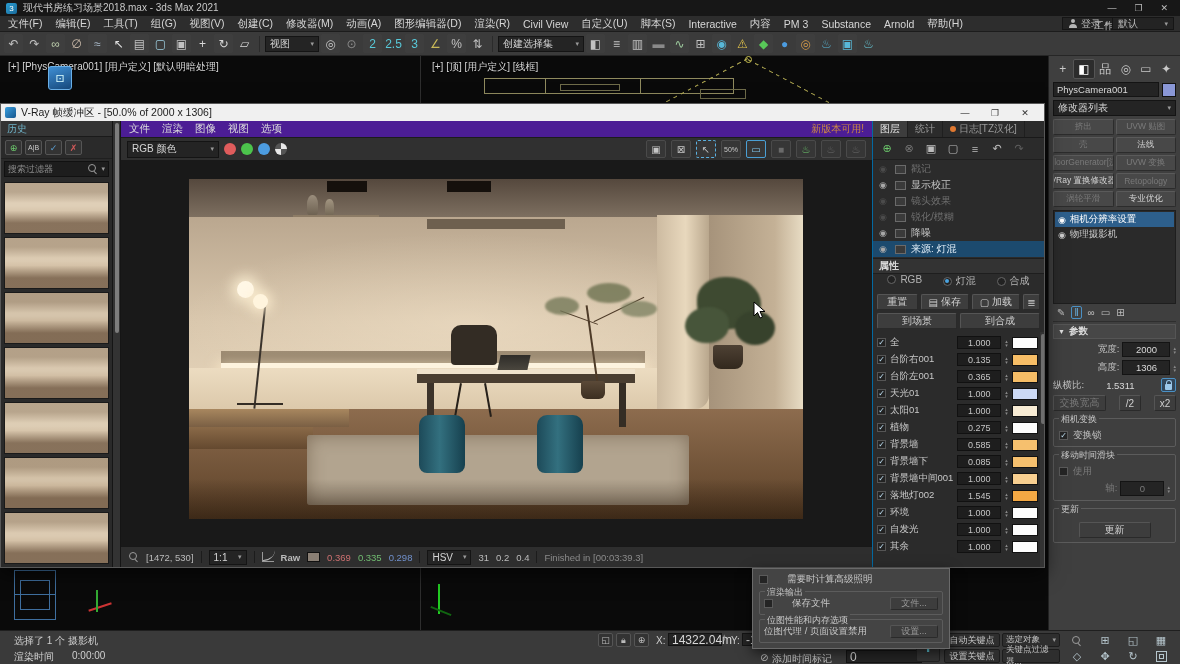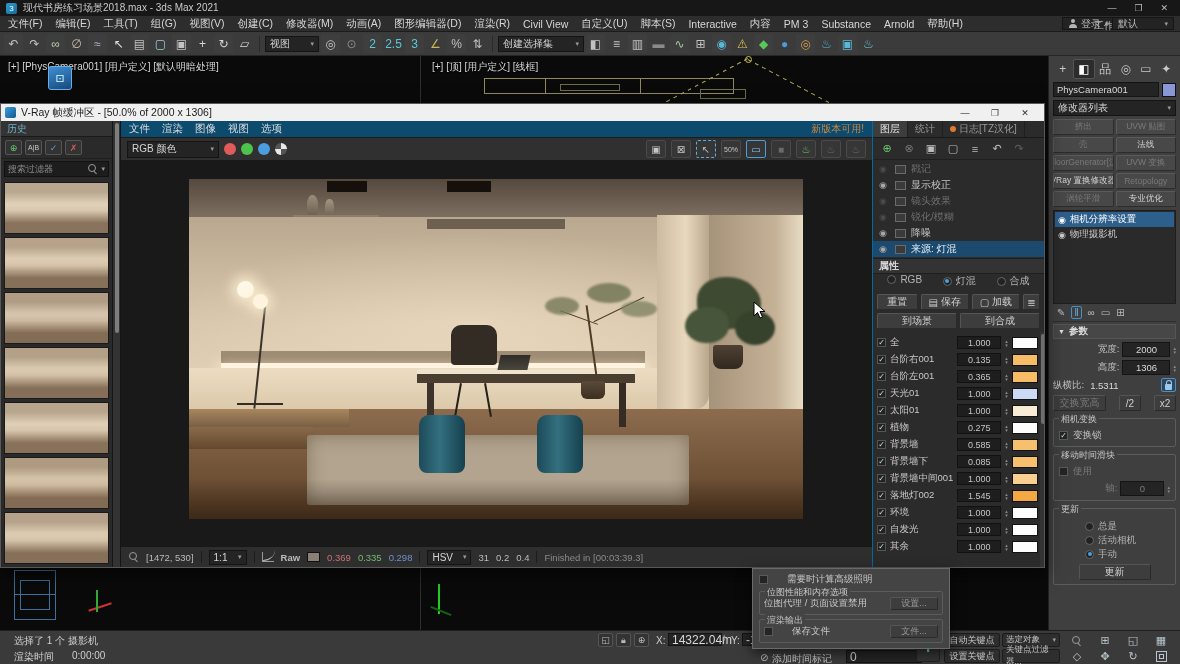--- a/index.html
+++ b/index.html
@@ -32,21 +32,21 @@
 #float-icon{position:absolute;left:48px;top:10px;width:24px;height:24px;background:linear-gradient(160deg,#3f8fd4,#17497c);border:1px solid #6ab0e8;border-radius:3px;display:flex;align-items:center;justify-content:center;color:#dff;font-size:11px}
 .wf{position:absolute;border:1px solid #8f8a5e}
 .wfl{position:absolute;background:#8f8a5e}
 .dash{position:absolute;height:1px;background:repeating-linear-gradient(90deg,#b0a850 0 4px,transparent 4px 8px);transform-origin:0 0}
 #gizmo1 .gx{position:absolute;width:24px;height:1.6px;background:#c33;transform:rotate(-18deg);left:0;top:16px}
 #gizmo1 .gy{position:absolute;width:1.6px;height:22px;background:#3a3;left:8px;top:0}
 #gizmo2 .gy{position:absolute;width:1.6px;height:30px;background:#2c2;left:10px;top:0}
 #gizmo2 .gx{position:absolute;width:22px;height:1.6px;background:#161;transform:rotate(22deg);left:2px;top:26px}
 .bluewf{position:absolute;border:1px solid #3f6f9f}
 
-#vfb{position:absolute;left:0;top:103px;width:1045px;height:465px;background:#0c4a6e;border:1px solid #585858;box-shadow:0 6px 18px rgba(0,0,0,.6);display:flex;flex-direction:column}
+#vfb{position:absolute;left:0;top:103px;width:1045px;height:465px;background:#4c1d95;border:1px solid #585858;box-shadow:0 6px 18px rgba(0,0,0,.6);display:flex;flex-direction:column}
 #vfb-title{height:17px;background:#f0f0f0;display:flex;align-items:center;gap:5px;padding:0 4px;color:#1c1c1c;font-size:10.5px;flex:0 0 auto}
 #vfb-title .vicon{width:11px;height:11px;background:linear-gradient(135deg,#3aa0e0,#16558c);border-radius:2px}
 #vfb-title .wbtns{margin-left:auto;display:flex;gap:0}
 #vfb-title .wb{width:30px;height:17px;display:inline-flex;align-items:center;justify-content:center;color:#333;font-size:9px}
 #vfb-body{flex:1;display:flex;min-height:0}
 
 #hist{width:112px;background:#2a2a2a;border-right:1px solid #151515;display:flex;flex-direction:column;flex:0 0 auto}
 #hist .htab{height:16px;background:#343434;color:#6fb3c8;font-size:10px;display:flex;align-items:center;padding:0 6px;border-bottom:1px solid #1a1a1a}
 #hist .hic{height:22px;display:flex;align-items:center;gap:3px;padding:0 4px;border-bottom:1px solid #1f1f1f}
 .hchip{width:17px;height:15px;border:1px solid #555;border-radius:2px;display:inline-flex;align-items:center;justify-content:center;font-size:9px;background:#333}
@@ -326,21 +326,21 @@
         </span>
     </div>
     <div class="prow">
       <span class="plabel">高度:</span>
       <span class="fld" style="width:48px;justify-content:center">1306</span>
       <span class="spin">
           <i>▴</i>
           <i>▾</i>
         </span>
     </div>
-    <div class="prow" style="justify-content:space-between;gap:6px">
+    <div class="prow" style="justify-content:space-between;gap:22px">
       <span class="plabel">纵横比:</span>
       <span style="color:#d8d8d8">1.5311</span>
       <span class="lockc" style="margin-left:auto">
           <span class="lock"></span>
         </span>
     </div>
     <div class="prow" style="justify-content:flex-start;gap:13px">
       <span class="btn dim" style="width:58px">交换宽高</span>
       <span class="btn" style="width:24px">/2</span>
       <span class="btn" style="width:24px">x2</span>
@@ -362,37 +362,20 @@
         <span class="dim">轴:</span>
         <span class="fld dim" style="width:44px;justify-content:center;color:#7a7a7a">0</span>
         <span class="spin">
             <i>▴</i>
             <i>▾</i>
           </span>
       </div>
     </div>
     <div class="grp">
       <b>更新</b>
-      <div style="padding-left:26px">
-
-          <div class="rad" style="height:14px">
-            <span class="rdot"></span>
-            <span>总是</span>
-          </div>
-
-          <div class="rad" style="height:14px">
-            <span class="rdot"></span>
-            <span>活动相机</span>
-          </div>
-
-          <div class="rad on" style="height:14px">
-            <span class="rdot"></span>
-            <span>手动</span>
-          </div>
-        </div>
       <div class="row" style="justify-content:center;margin-top:3px">
         <span class="btn" style="width:72px">更新</span>
       </div>
     </div>
   </div>
 
   <div id="vfb">
     <div id="vfb-title">
       <span class="vicon"></span>
       <span>V-Ray 帧缓冲区 - [50.0% of 2000 x 1306]</span>
@@ -788,32 +771,32 @@
       </div>
     </div>
   </div>
 
   <div id="rdialog">
     <div class="drow">
       <span class="cbsq"></span>
       <span>需要时计算高级照明</span>
     </div>
     <div class="grp">
-      <b>位图性能和内存选项</b>
-      <div class="drow">
-        <span>位图代理 / 页面设置禁用</span>
-        <span class="btn">设置...</span>
-      </div>
-    </div>
-    <div class="grp">
       <b>渲染输出</b>
       <div class="drow">
         <span class="cbsq"></span>
         <span>保存文件</span>
         <span class="btn">文件...</span>
+      </div>
+    </div>
+    <div class="grp">
+      <b>位图性能和内存选项</b>
+      <div class="drow">
+        <span>位图代理 / 页面设置禁用</span>
+        <span class="btn">设置...</span>
       </div>
     </div>
   </div>
 
   <div id="bottombar">
     <span class="abs" style="left:14px;top:3px;color:#cfcfcf">选择了 1 个 摄影机</span>
     <span class="abs" style="left:14px;top:19px;color:#cfcfcf">渲染时间</span>
     <span class="abs" style="left:72px;top:19px;color:#cfcfcf">0:00:00</span>
     <span class="bchip abs" style="left:598px;top:2px">◱</span>
     <span class="bchip abs" style="left:616px;top:2px">🔒︎</span>

